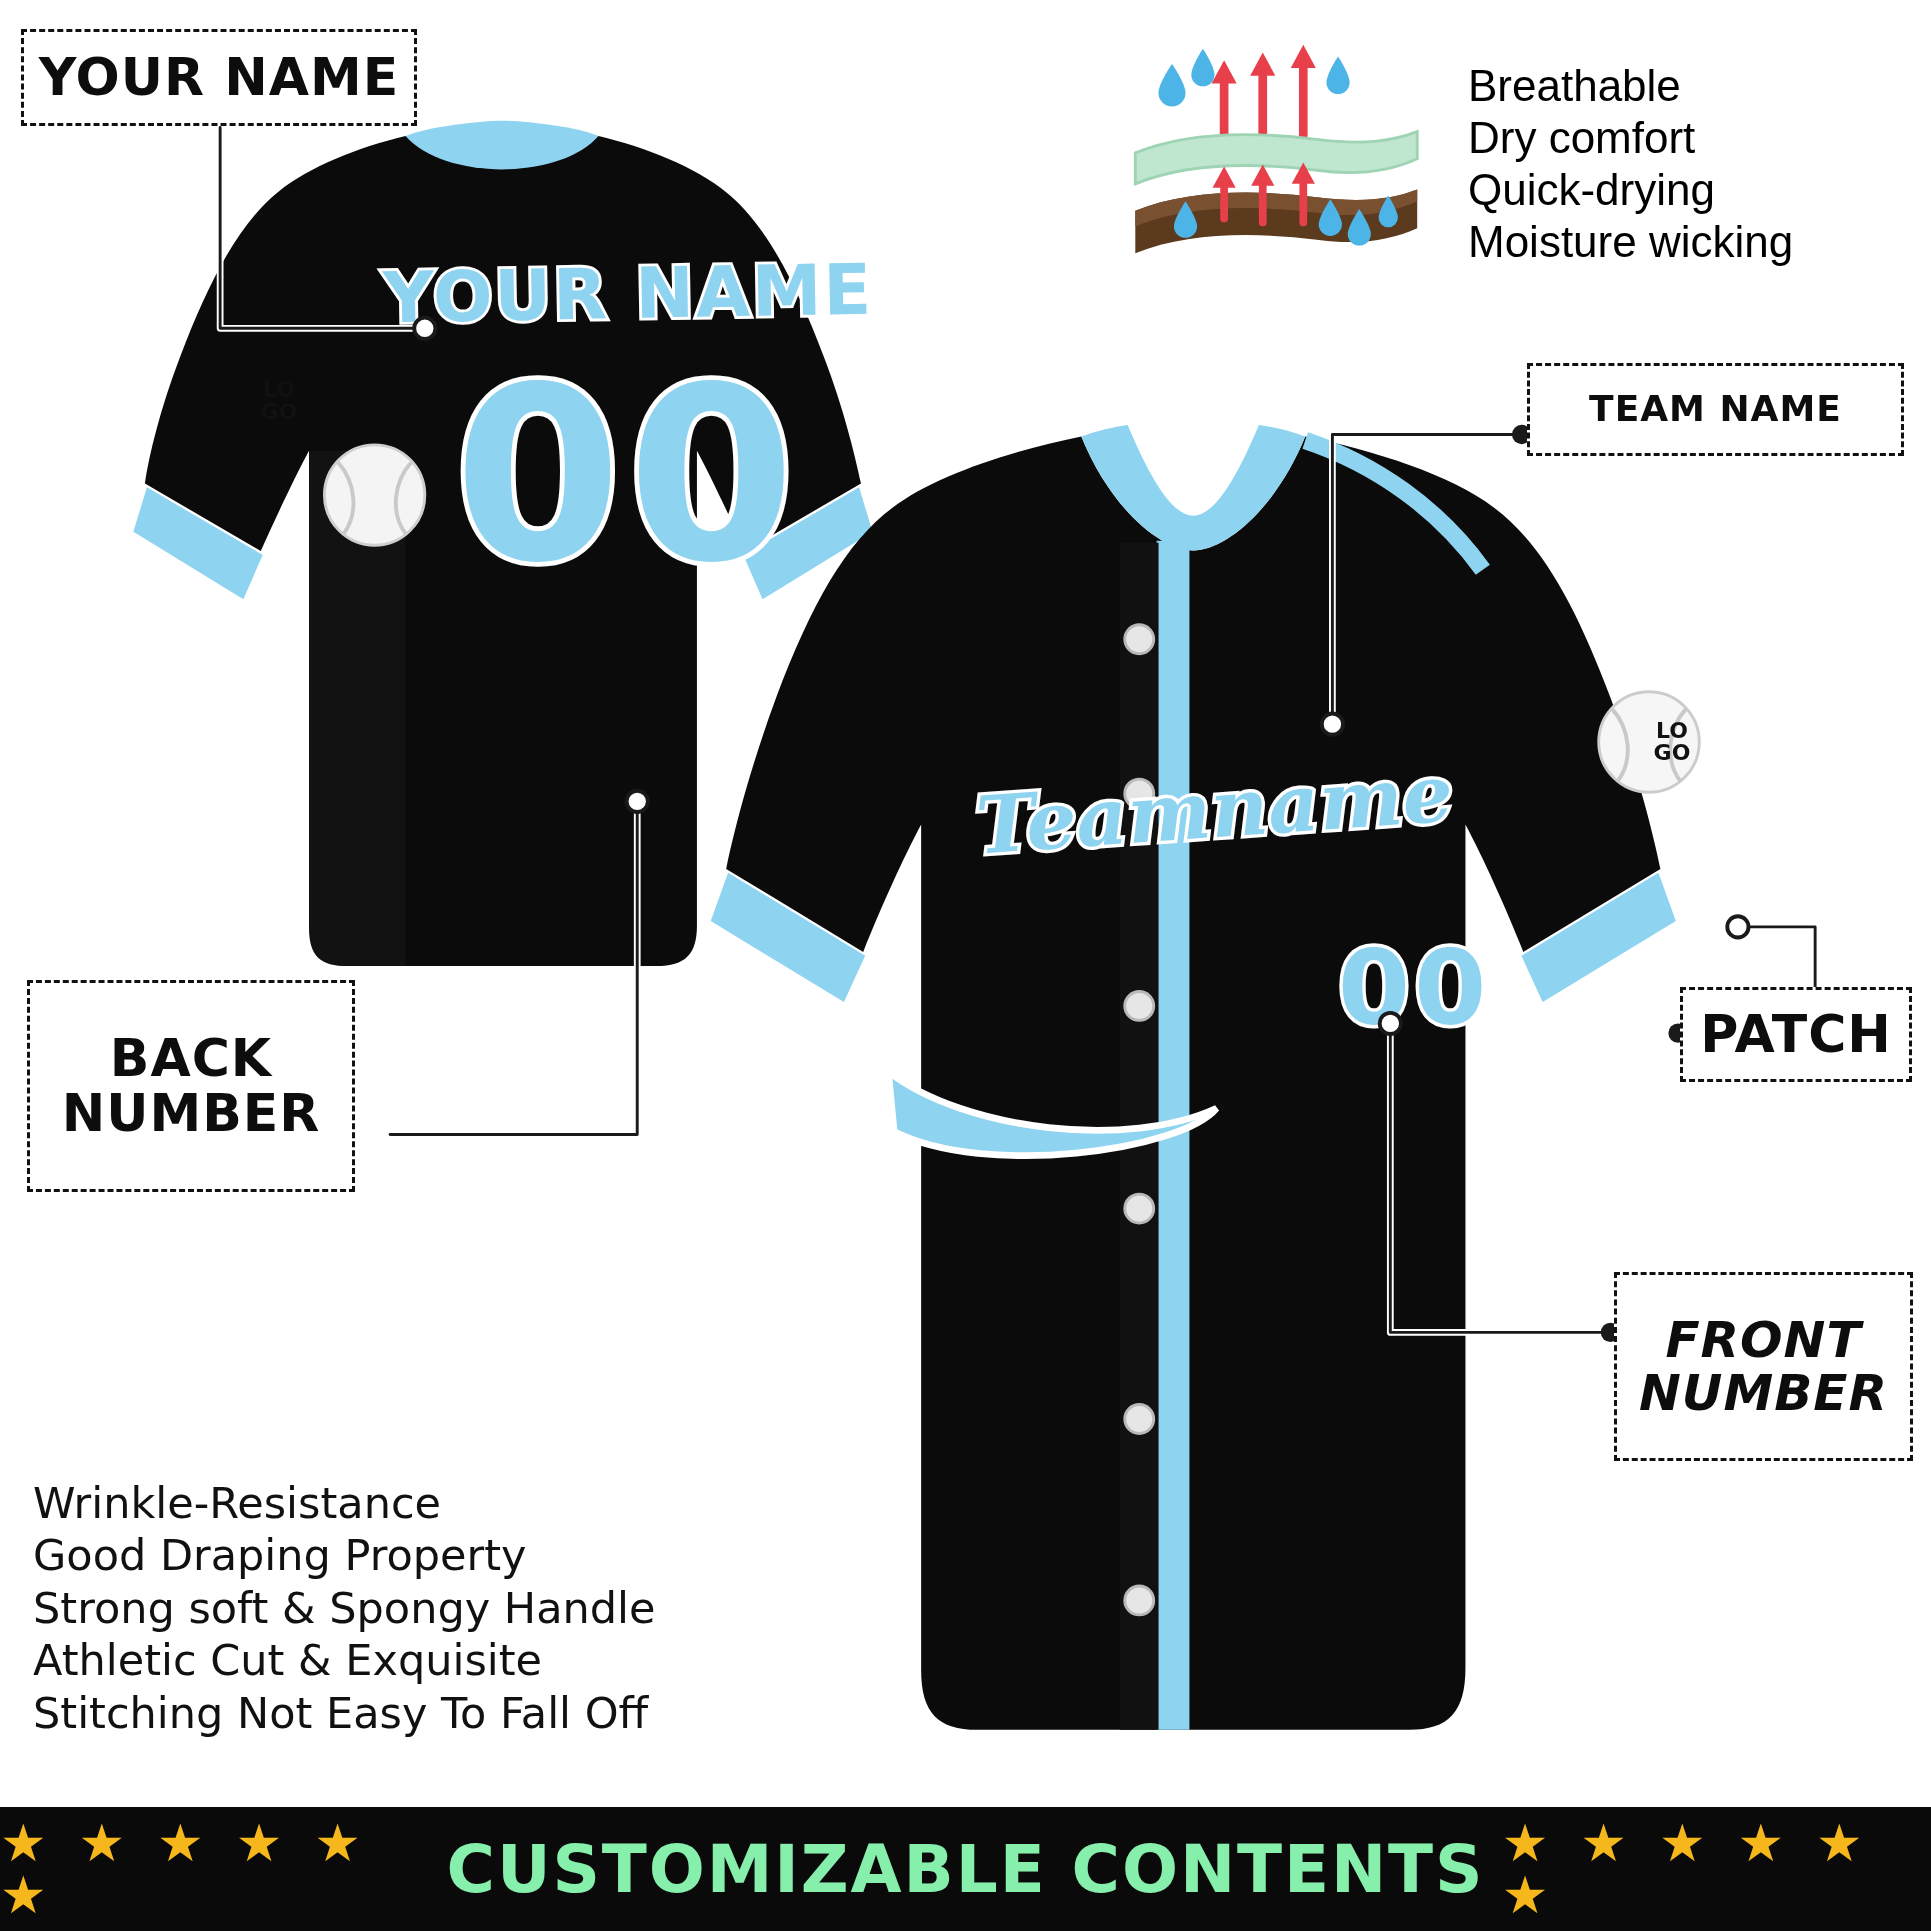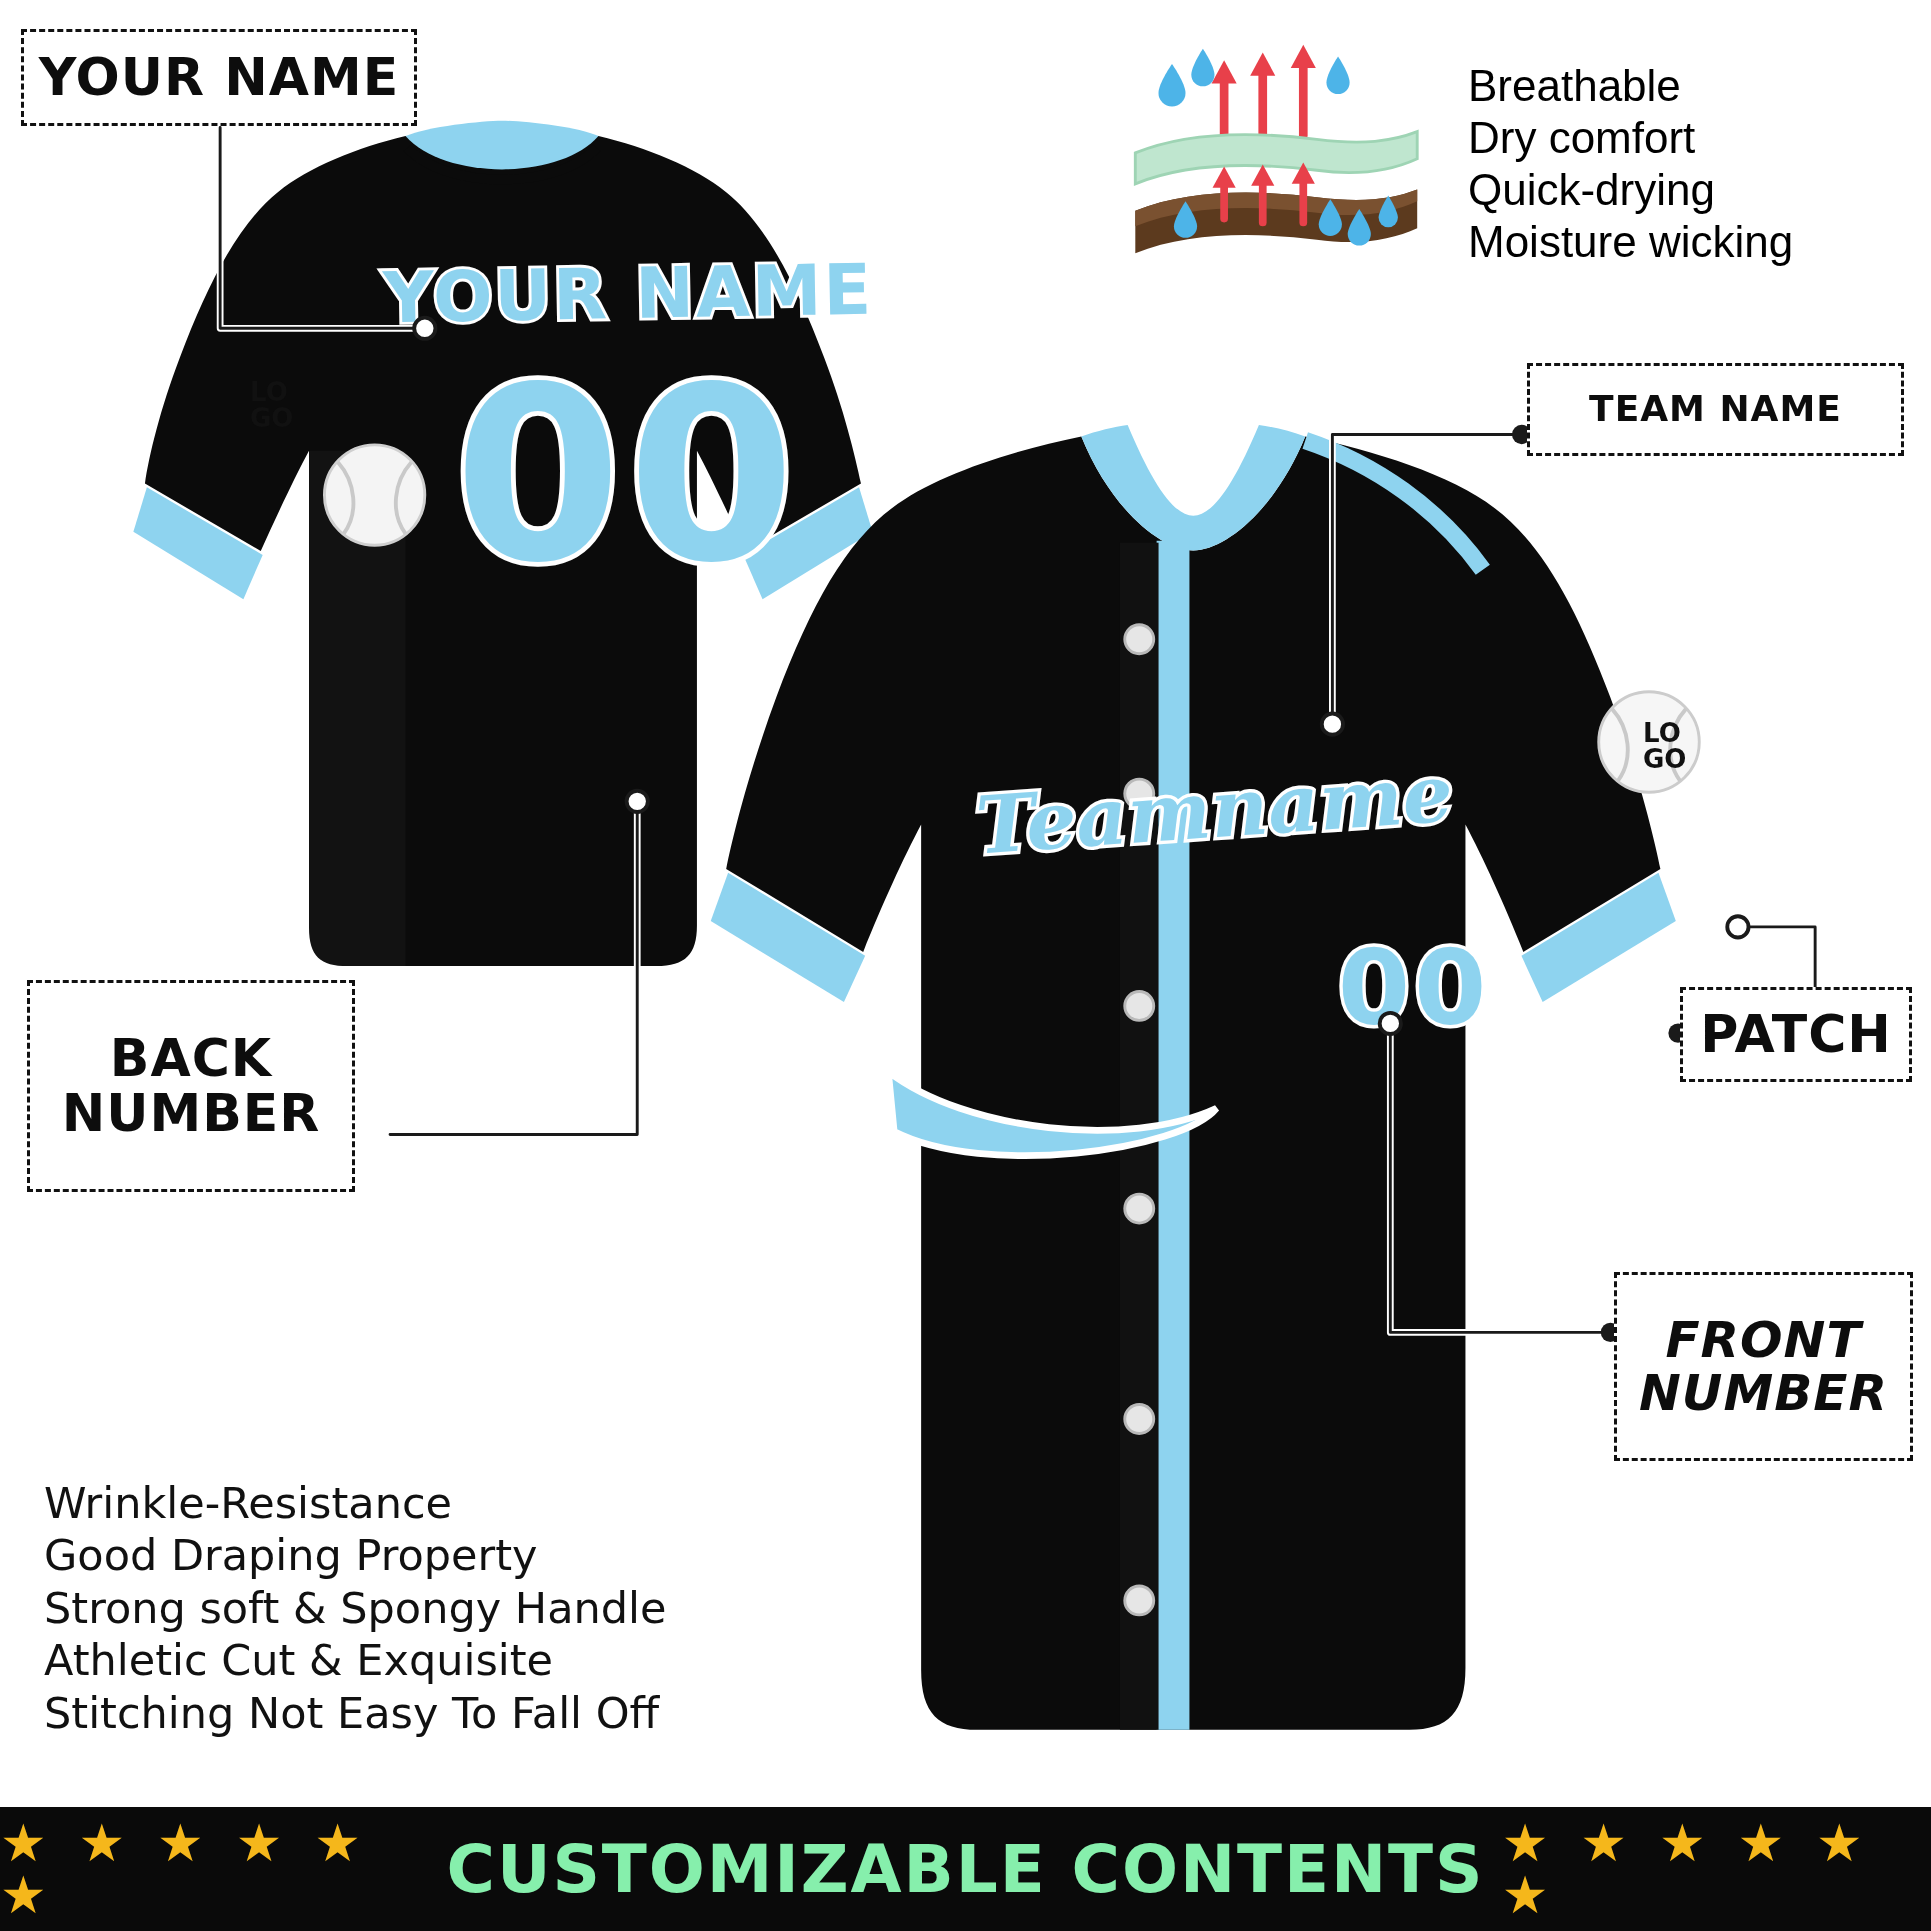--- a/index.html
+++ b/index.html
@@ -90,21 +90,20 @@
   #fabric-text div { white-space: nowrap; }
 
   
   #features {
     position: absolute;
     left: 33px; top: 1477px;
     width: 734px;
     font-size: 43px;
     line-height: 1.22;
     color: #111111;
-    margin-left: 11px;
   }
   #features div { white-space: nowrap; }
 
   
   #bottom-banner {
     position: absolute;
     left: 0; top: 1807px;
     width: 1931px; height: 124px;
     background: #0a0a0a;
     display: flex;
@@ -182,22 +181,23 @@
     color: #8ed3ef;
     -webkit-text-stroke: 6.8px #ffffff;
     paint-order: stroke fill;
   }
 
   
   .logo-patch-text {
     position: absolute;
     font-family: "DejaVu Sans", sans-serif;
     font-weight: 700;
-    font-size: 26px;
+    font-size: 22px;
     color: #111;
+    text-align: center;
     line-height: 1.0;
     white-space: pre-line;
   }
   #back-patch-text { left: 250px; top: 379px; width: 58px; }
   #front-patch-text { left: 1643px; top: 720px; width: 58px; }
 </style>
 </head>
 <body>
 
 <div class="stage">

